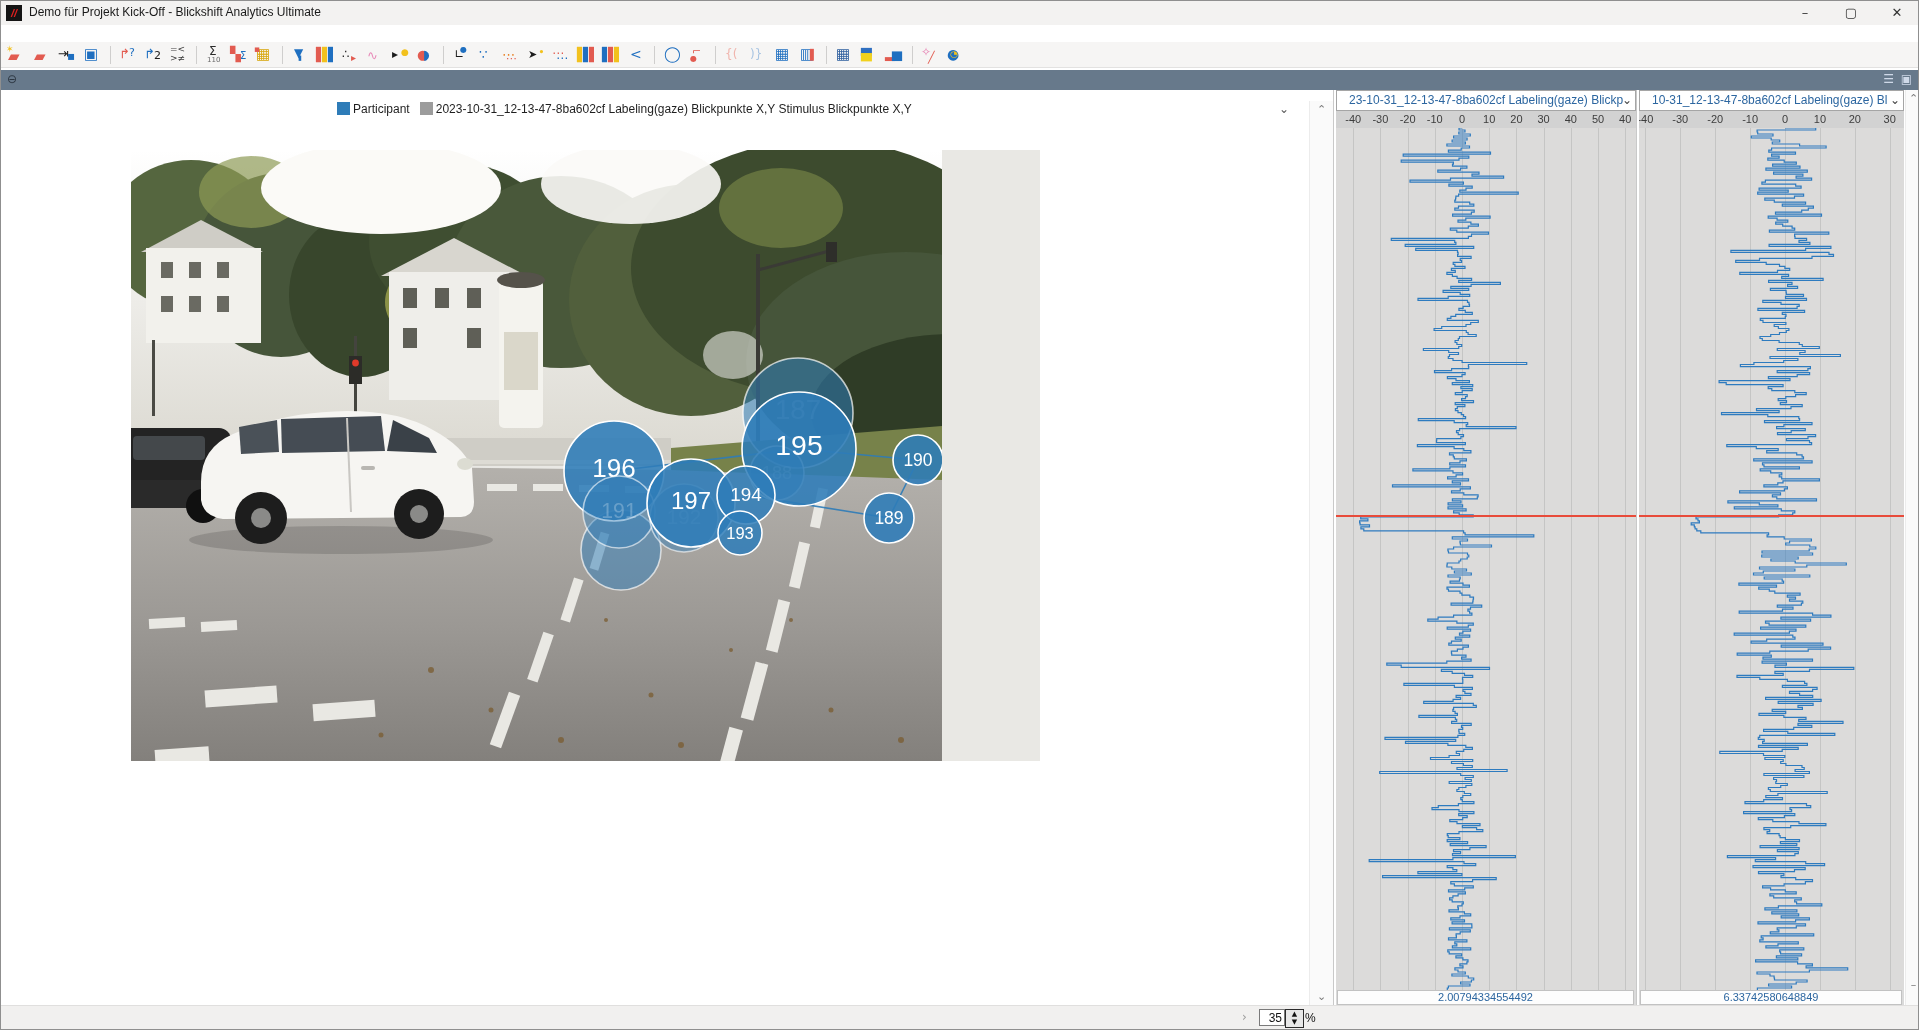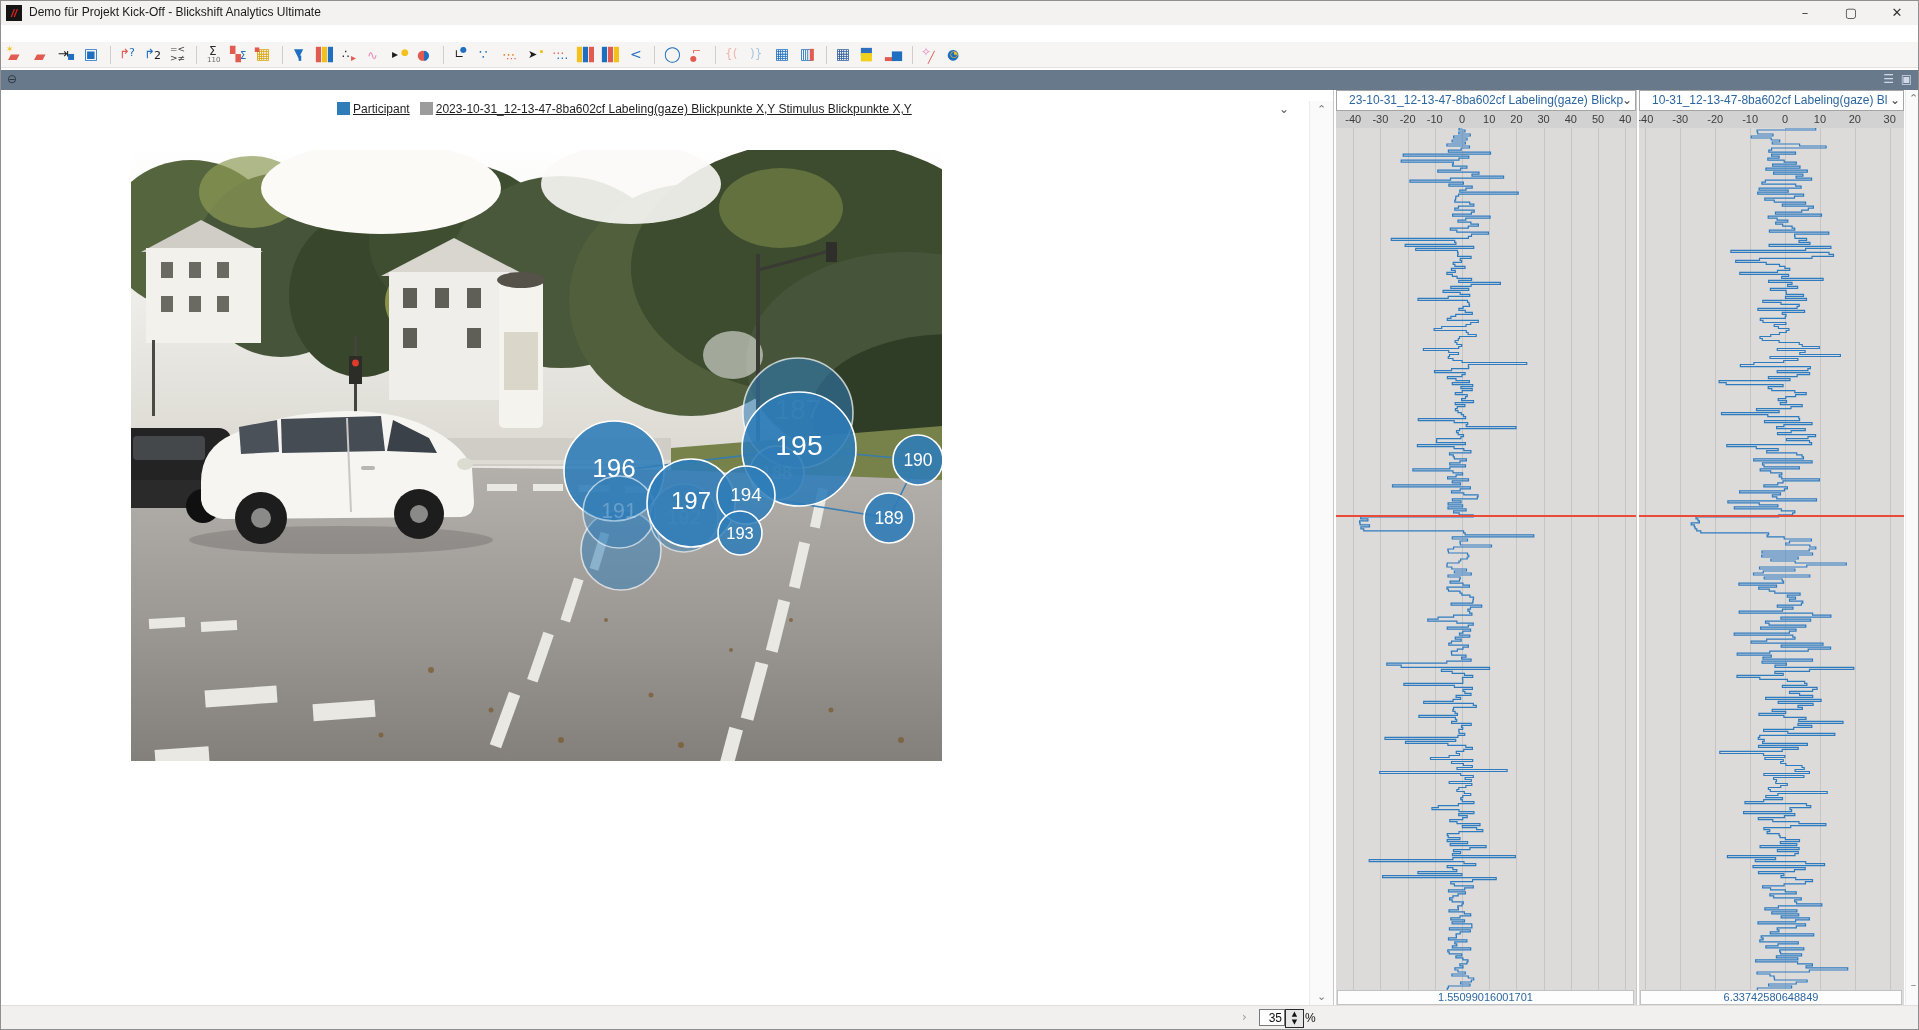--- a/index.html
+++ b/index.html
@@ -24,24 +24,24 @@
   .tsep{width:1px;height:18px;background:#cfcecd;margin:0 5px;}
   
   .paneheader{left:0;top:69px;width:1919px;height:20px;background:#67798b;}
   .panetitle{width:100%;text-align:center;top:3px;font-size:12px;color:#b9c8e6;letter-spacing:.2px;}
   .paneicon{top:2px;font-size:12px;color:#2d3742;font-family:"DejaVu Sans",sans-serif;}
   .paneicon.light{color:#cfd9e8;}
   
   .content{left:0;top:89px;width:1919px;height:915px;background:#ffffff;}
   .legendrow{left:336px;top:12px;height:14px;font-size:12px;color:#1f1f1f;white-space:nowrap;}
   .lgsw{display:inline-block;width:13px;height:13px;vertical-align:-2px;margin-right:3px;}
-  .legenditem{display:inline-block;margin-right:10px;text-decoration:underline;}
+  .legenditem{display:inline-block;margin-right:10px;}
   .chev{color:#5a5a5a;font-size:12px;font-family:"DejaVu Sans",sans-serif;}
   
-  .stimwrap{left:130px;top:60px;width:811px;height:611px;background:#e9e8e4;}
+  .stimwrap{left:130px;top:60px;width:909px;height:611px;background:#e9e8e4;}
   .stimwrap svg{position:absolute;left:0;top:0;}
   
   .vscroll{background:#fafafa;border-left:1px solid #ececec;}
   .sarrow{color:#7a7a7a;font-size:11px;text-align:center;width:100%;font-family:"DejaVu Sans",sans-serif;}
   
   .panel{top:89px;height:915px;background:#dadada;}
   .pcombo{left:0;top:0;height:21px;background:#fff;border:1px solid #a5a5a5;box-sizing:border-box;
           font-size:12px;color:#2c66a0;white-space:nowrap;overflow:hidden;line-height:19px;padding-left:12px;}
   .pcombo .cv{position:absolute;right:3px;top:0;color:#444;font-size:12px;font-family:"DejaVu Sans",sans-serif;}
   .paxis{left:0;top:21px;height:17px;background:#d2d2d2;overflow:hidden;border-bottom:1px solid #c4c4c4;}
@@ -442,21 +442,21 @@
         <div class="gline" style="left: 180.4px;"></div>
         <div class="gline" style="left: 207.6px;"></div>
         <div class="gline" style="left: 234.8px;"></div>
         <div class="gline" style="left: 262px;"></div>
         <div class="gline" style="left: 289.2px;"></div>
         <svg width="300" height="862" style="position: absolute; left: 0px; top: 0px;">
           <path d="M126 0H123.0V2.0H129.0V4.0H122.8V6.0H134.3V8.0H117.6V10.0H131.1V12.0H116.1V14.0H129.4V16.0H110.9V18.0H133.5V20.0H125.2V22.1H112.4V24.1H154.5V26.1H67.2V28.1H132.8V30.1H123.0V32.1H65.2V34.1H117.4V36.1H116.5V38.1H130.9V40.1H124.6V42.1H101.8V44.1H143.0V46.1H136.0V48.1H167.6V50.1H114.5V52.1H74.0V54.1H127.4V56.1H112.9V58.1H136.2V60.1H130.0V62.1H123.8V64.1H182.2V66.2H122.6V68.2H119.9V70.2H119.6V72.2H118.8V74.2H133.7V76.2H137.8V78.2H122.5V80.2H118.8V82.2H138.2V84.2H135.4V86.2H116.6V88.2H154.1V90.2H129.8V92.2H122.0V94.2H134.9V96.2H142.4V98.2H132.3V100.2H114.3V102.2H120.8V104.2H152.5V106.2H135.5V108.3H132.4V110.3H55.3V112.3H118.7V114.3H119.9V116.3H69.2V118.3H137.7V120.3H79.7V122.3H121.5V124.3H122.1V126.3H121.6V128.3H135.1V130.3H124.2V132.3H125.6V134.3H117.2V136.3H118.9V138.3H129.0V140.3H115.4V142.3H119.3V144.3H110.9V146.3H116.4V148.3H121.1V150.3H135.6V152.4H122.7V154.4H164.4V156.4H135.1V158.4H114.8V160.4H132.7V162.4H107.1V164.4H124.2V166.4H133.7V168.4H112.2V170.4H82.0V172.4H131.5V174.4H133.0V176.4H133.5V178.4H127.1V180.4H122.9V182.4H129.3V184.4H136.3V186.4H119.7V188.4H114.9V190.4H111.3V192.4H142.3V194.5H134.7V196.5H130.0V198.5H105.7V200.5H98.1V202.5H130.3V204.5H132.1V206.5H140.2V208.5H123.5V210.5H122.3V212.5H119.1V214.5H120.9V216.5H125.7V218.5H122.7V220.5H87.4V222.5H112.7V224.5H122.5V226.5H113.5V228.5H112.3V230.5H117.0V232.5H126.1V234.5H190.7V236.5H132.4V238.6H132.7V240.6H115.6V242.6H98.5V244.6H129.1V246.6H126.0V248.6H111.4V250.6H120.0V252.6H133.4V254.6H116.3V256.6H136.7V258.6H124.9V260.6H136.2V262.6H126.2V264.6H119.3V266.6H131.2V268.6H129.5V270.6H125.6V272.6H137.5V274.6H119.2V276.6H128.9V278.6H121.3V280.7H119.4V282.7H122.0V284.7H125.3V286.7H127.6V288.7H129.6V290.7H82.3V292.7H118.2V294.7H131.7V296.7H130.2V298.7H180.0V300.7H123.6V302.7H120.5V304.7H122.2V306.7H127.5V308.7H124.9V310.7H100.7V312.7H100.5V314.7H129.4V316.7H81.4V318.7H118.1V320.7H127.8V322.7H134.9V324.8H113.5V326.8H117.3V328.8H118.3V330.8H130.4V332.8H124.0V334.8H113.7V336.8H129.5V338.8H113.9V340.8H76.9V342.8H117.0V344.8H126.6V346.8H120.1V348.8H111.6V350.8H132.5V352.8H116.3V354.8H124.5V356.8H56.5V358.8H134.4V360.8H124.2V362.8H115.5V364.8H127.8V366.9H142.1V368.9H141.3V370.9H116.4V372.9H125.0V374.9H112.1V376.9H126.6V378.9H112.0V380.9H130.1V382.9H117.6V384.9H123.2V386.9H137.2V388.9H24.7V390.9H31.9V392.9H23.6V394.9H24.1V396.9H33.5V398.9H24.9V400.9H27.8V402.9H127.6V404.9H129.1V406.9H197.8V408.9H116.3V411.0H131.5V413.0H124.0V415.0H124.4V417.0H155.5V419.0H117.6V421.0H111.9V423.0H112.5V425.0H131.5V427.0H132.8V429.0H131.2V431.0H124.7V433.0H123.0V435.0H111.2V437.0H110.9V439.0H115.8V441.0H130.5V443.0H118.4V445.0H135.3V447.0H112.0V449.0H124.2V451.0H123.5V453.1H114.1V455.1H127.0V457.1H133.4V459.1H111.0V461.1H112.5V463.1H124.0V465.1H125.9V467.1H133.9V469.1H137.5V471.1H137.1V473.1H136.8V475.1H115.1V477.1H145.7V479.1H134.5V481.1H131.9V483.1H133.6V485.1H135.9V487.1H117.6V489.1H102.1V491.1H91.8V493.1H120.9V495.1H137.3V497.2H132.3V499.2H111.2V501.2H134.6V503.2H126.9V505.2H123.5V507.2H133.7V509.2H119.3V511.2H125.2V513.2H115.5V515.2H112.8V517.2H132.4V519.2H127.0V521.2H121.4V523.2H115.4V525.2H115.7V527.2H130.0V529.2H125.6V531.2H135.1V533.2H110.8V535.2H50.8V537.2H65.2V539.3H153.5V541.3H105.4V543.3H116.2V545.3H128.5V547.3H136.7V549.3H126.5V551.3H126.8V553.3H126.8V555.3H67.9V557.3H118.4V559.3H136.4V561.3H127.0V563.3H128.9V565.3H135.0V567.3H120.1V569.3H124.6V571.3H117.1V573.3H87.7V575.3H137.3V577.3H140.3V579.3H117.6V581.3H116.9V583.4H119.1V585.4H121.4V587.4H82.9V589.4H119.4V591.4H120.7V593.4H115.6V595.4H135.2V597.4H125.5V599.4H126.7V601.4H122.8V603.4H123.1V605.4H128.7V607.4H121.9V609.4H49.0V611.4H119.7V613.4H69.5V615.4H111.9V617.4H129.8V619.4H136.4V621.4H127.7V623.4H120.3V625.5H123.5V627.5H113.1V629.5H94.5V631.5H136.7V633.5H115.5V635.5H127.4V637.5H136.3V639.5H121.0V641.5H171.1V643.5H43.7V645.5H124.7V647.5H137.3V649.5H129.1V651.5H135.3V653.5H113.2V655.5H135.8V657.5H129.9V659.5H122.8V661.5H120.9V663.5H128.3V665.5H134.7V667.5H126.8V669.6H124.8V671.6H126.3V673.6H137.9V675.6H122.4V677.6H102.3V679.6H96.0V681.6H123.0V683.6H137.9V685.6H122.7V687.6H131.2V689.6H126.7V691.6H113.8V693.6H121.0V695.6H144.0V697.6H126.4V699.6H140.6V701.6H146.8V703.6H123.0V705.6H111.3V707.6H112.2V709.6H123.9V711.7H111.2V713.7H131.6V715.7H114.2V717.7H150.1V719.7H133.9V721.7H117.5V723.7H124.6V725.7H116.5V727.7H179.4V729.7H116.9V731.7H33.2V733.7H128.0V735.7H139.7V737.7H111.2V739.7H116.9V741.7H120.8V743.7H81.9V745.7H125.9V747.7H46.6V749.7H160.2V751.7H136.6V753.7H114.8V755.8H118.4V757.8H137.3V759.8H128.7V761.8H112.5V763.8H129.4V765.8H122.1V767.8H116.9V769.8H113.6V771.8H116.2V773.8H127.3V775.8H126.0V777.8H121.8V779.8H122.4V781.8H113.0V783.8H128.4V785.8H134.7V787.8H124.0V789.8H114.8V791.8H128.5V793.8H116.1V795.8H135.8V797.9H135.9V799.9H113.4V801.9H134.3V803.9H124.2V805.9H120.1V807.9H120.4V809.9H112.5V811.9H130.9V813.9H118.8V815.9H120.8V817.9H116.4V819.9H134.7V821.9H111.8V823.9H113.2V825.9H125.7V827.9H119.9V829.9H126.9V831.9H132.0V833.9H130.9V835.9H123.9V837.9H127.0V839.9H118.9V842.0H122.0V844.0H129.3V846.0H115.9V848.0H132.3V850.0H137.7V852.0H135.4V854.0H124.6V856.0H134.0V858.0H112.4V860.0H111.3V862.0" fill="none" stroke="#2e7bbf" stroke-width="1.2"></path>
         </svg>
         <div class="redline" style="top: 387px; background: rgb(232, 75, 58);"></div>
       </div>
-    <div class="pvalue" style="width:297px">1.55099016001701</div>
+    <div class="pvalue" style="width:297px">2.00794334554492</div>
   </div>
 
   <div class="abs panel" style="left:1638px;width:265px">
     <div class="abs pcombo" style="width:265px">
       <span>10-31_12-13-47-8ba602cf Labeling(gaze) Bl</span>
       <span class="cv">⌄</span>
     </div>
     <div class="abs paxis" style="width:265px" id="axis1">
         <div class="ptick" style="left: 6.4px;">-40</div>
         <div class="ptick" style="left: 41.3px;">-30</div>

